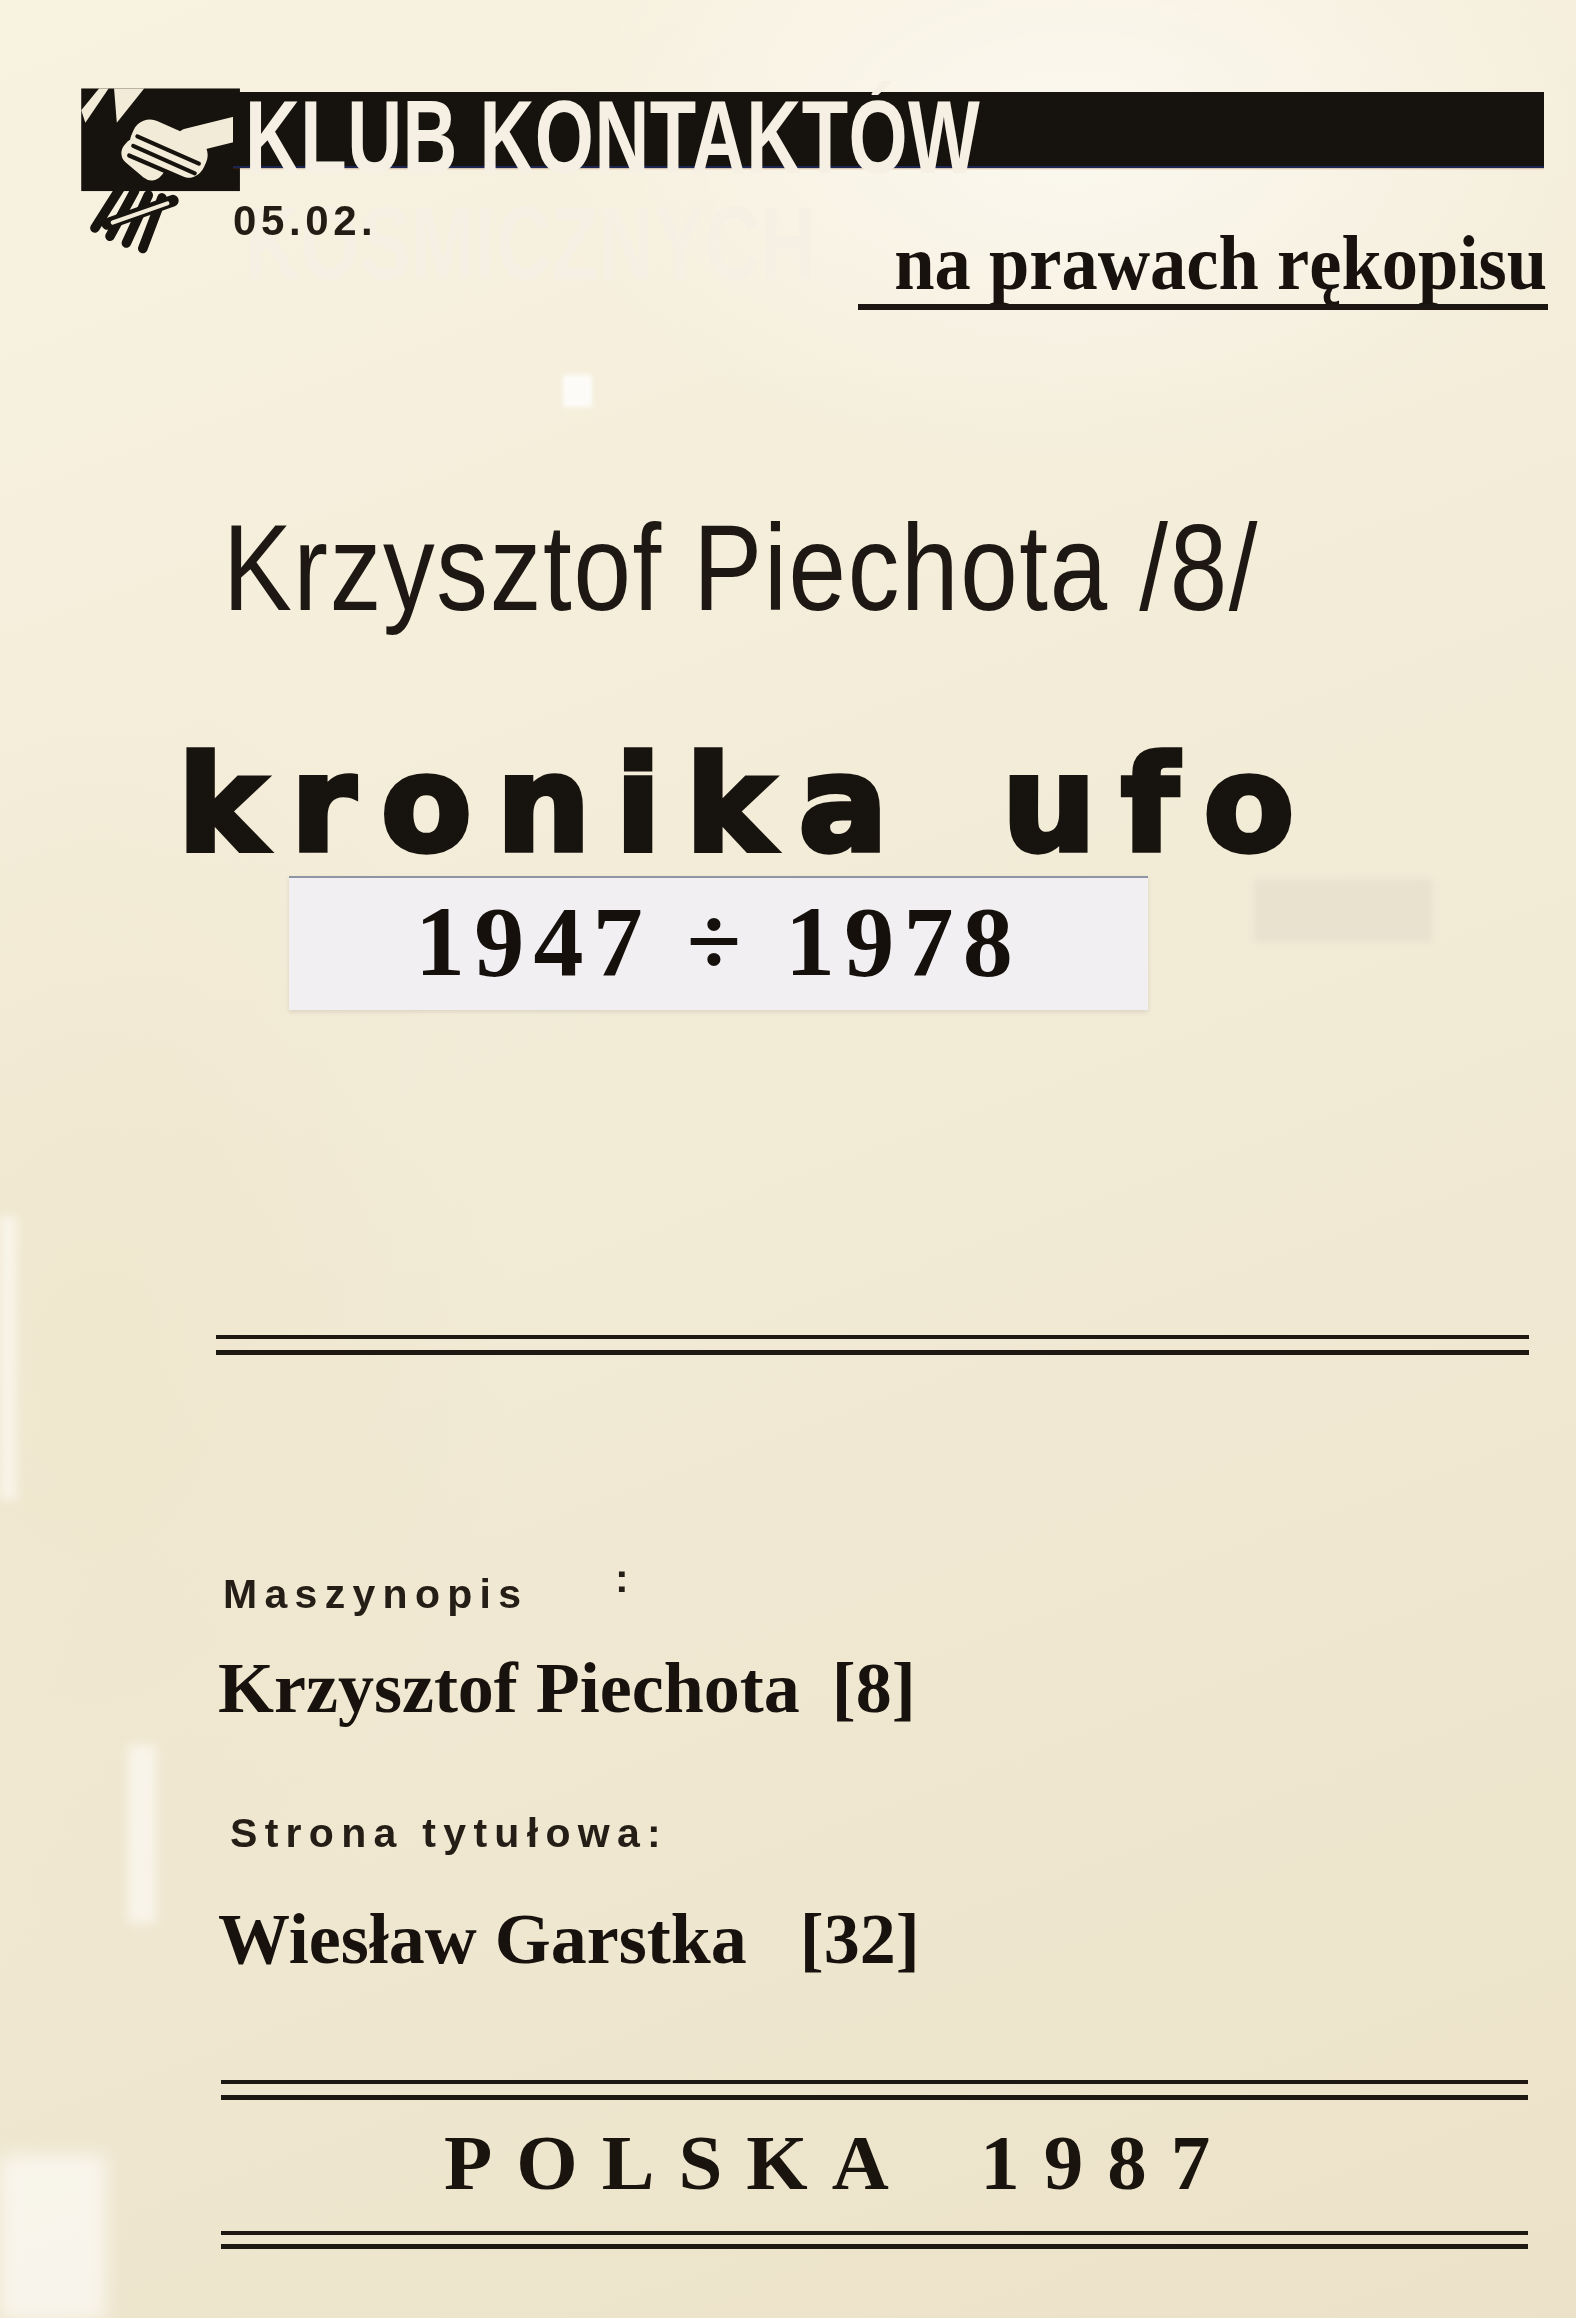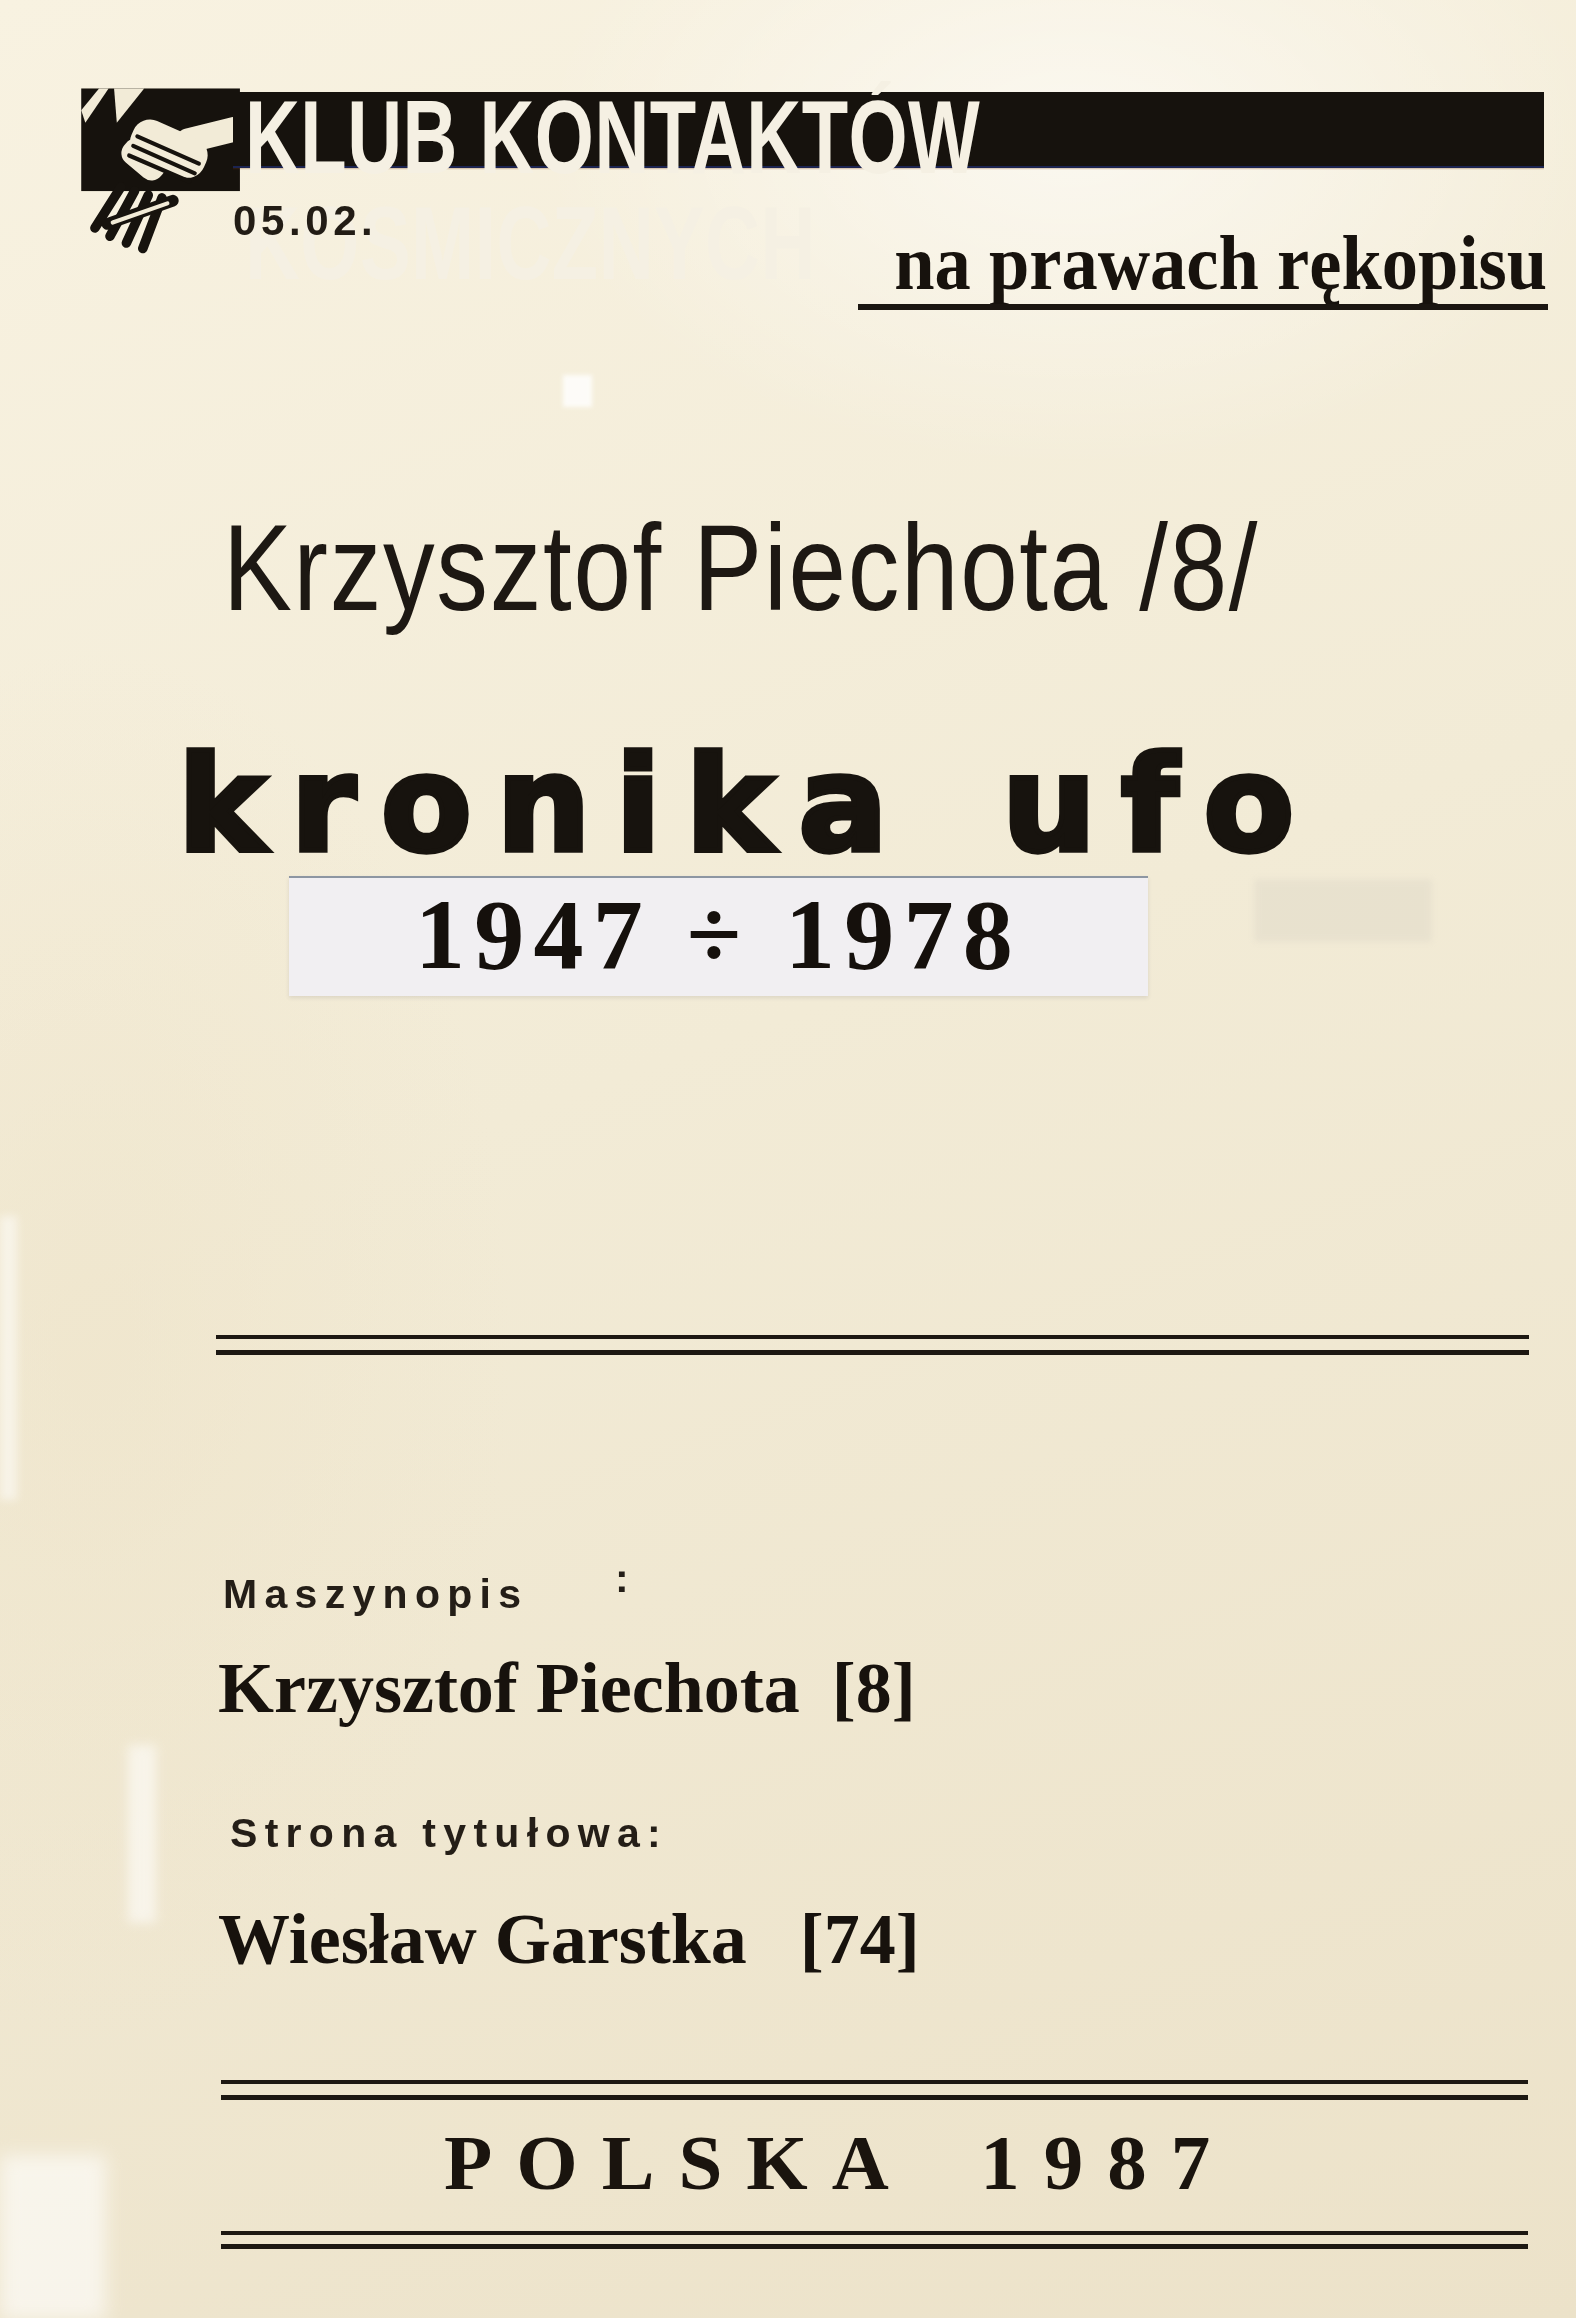--- a/index.html
+++ b/index.html
@@ -47,21 +47,21 @@
   .author-line{
     left:223px;top:497px;font-size:123px;font-weight:400;letter-spacing:2px;
     color:#1d1813;transform:scaleX(.84);transform-origin:left top;
   }
   .main-title{
     left:178px;top:727px;font-family:"DejaVu Sans",sans-serif;
     font-size:132px;font-weight:bold;letter-spacing:25px;word-spacing:18.5px;
     color:#17130e;-webkit-text-stroke:5.3px #17130e;
   }
   .year-strip{
-    position:absolute;left:289px;top:876px;width:859px;height:120px;
+    position:absolute;left:289px;top:876px;width:859px;height:134px;
     background:var(--strip-bg);border-top:2.6px solid #8d96a2;
     box-shadow:0 2px 4px rgba(60,60,70,.12);
     display:flex;align-items:center;justify-content:center;
   }
   .year-range{
     font-family:"Liberation Serif",serif;font-weight:bold;font-size:100px;
     letter-spacing:9.3px;color:#15100c;padding-bottom:5.3px;
   }
 
   
@@ -140,21 +140,21 @@
   <div class="abs small-label" style="left:223px;top:1555px;margin-top:16px;">Maszynopis</div>
   <div class="abs small-label" style="left:615px;top:1555px;">:</div>
 
   <div class="abs credit-name" style="left:218px;top:1647px;">
     <span>Krzysztof Piechota</span><span class="ref-gap">[8]</span>
   </div>
 
   <div class="abs small-label" style="left:230px;top:1810px;">Strona tytułowa:</div>
 
   <div class="abs credit-name" style="left:218px;top:1898px;">
-    <span>Wiesław Garstka</span><span class="ref-gap-wide">[74]</span>
+    <span>Wiesław Garstka</span><span class="ref-gap-wide">[32]</span>
   </div>
 
   <div class="rule" style="left:221px;top:2080px;width:1307px;height:4px;"></div>
   <div class="rule" style="left:221px;top:2095px;width:1307px;height:4.6px;"></div>
 
   <div class="abs imprint">POLSKA 1987</div>
 
   <div class="rule" style="left:221px;top:2231px;width:1307px;height:4px;"></div>
   <div class="rule" style="left:221px;top:2244px;width:1307px;height:5.3px;"></div>
 

